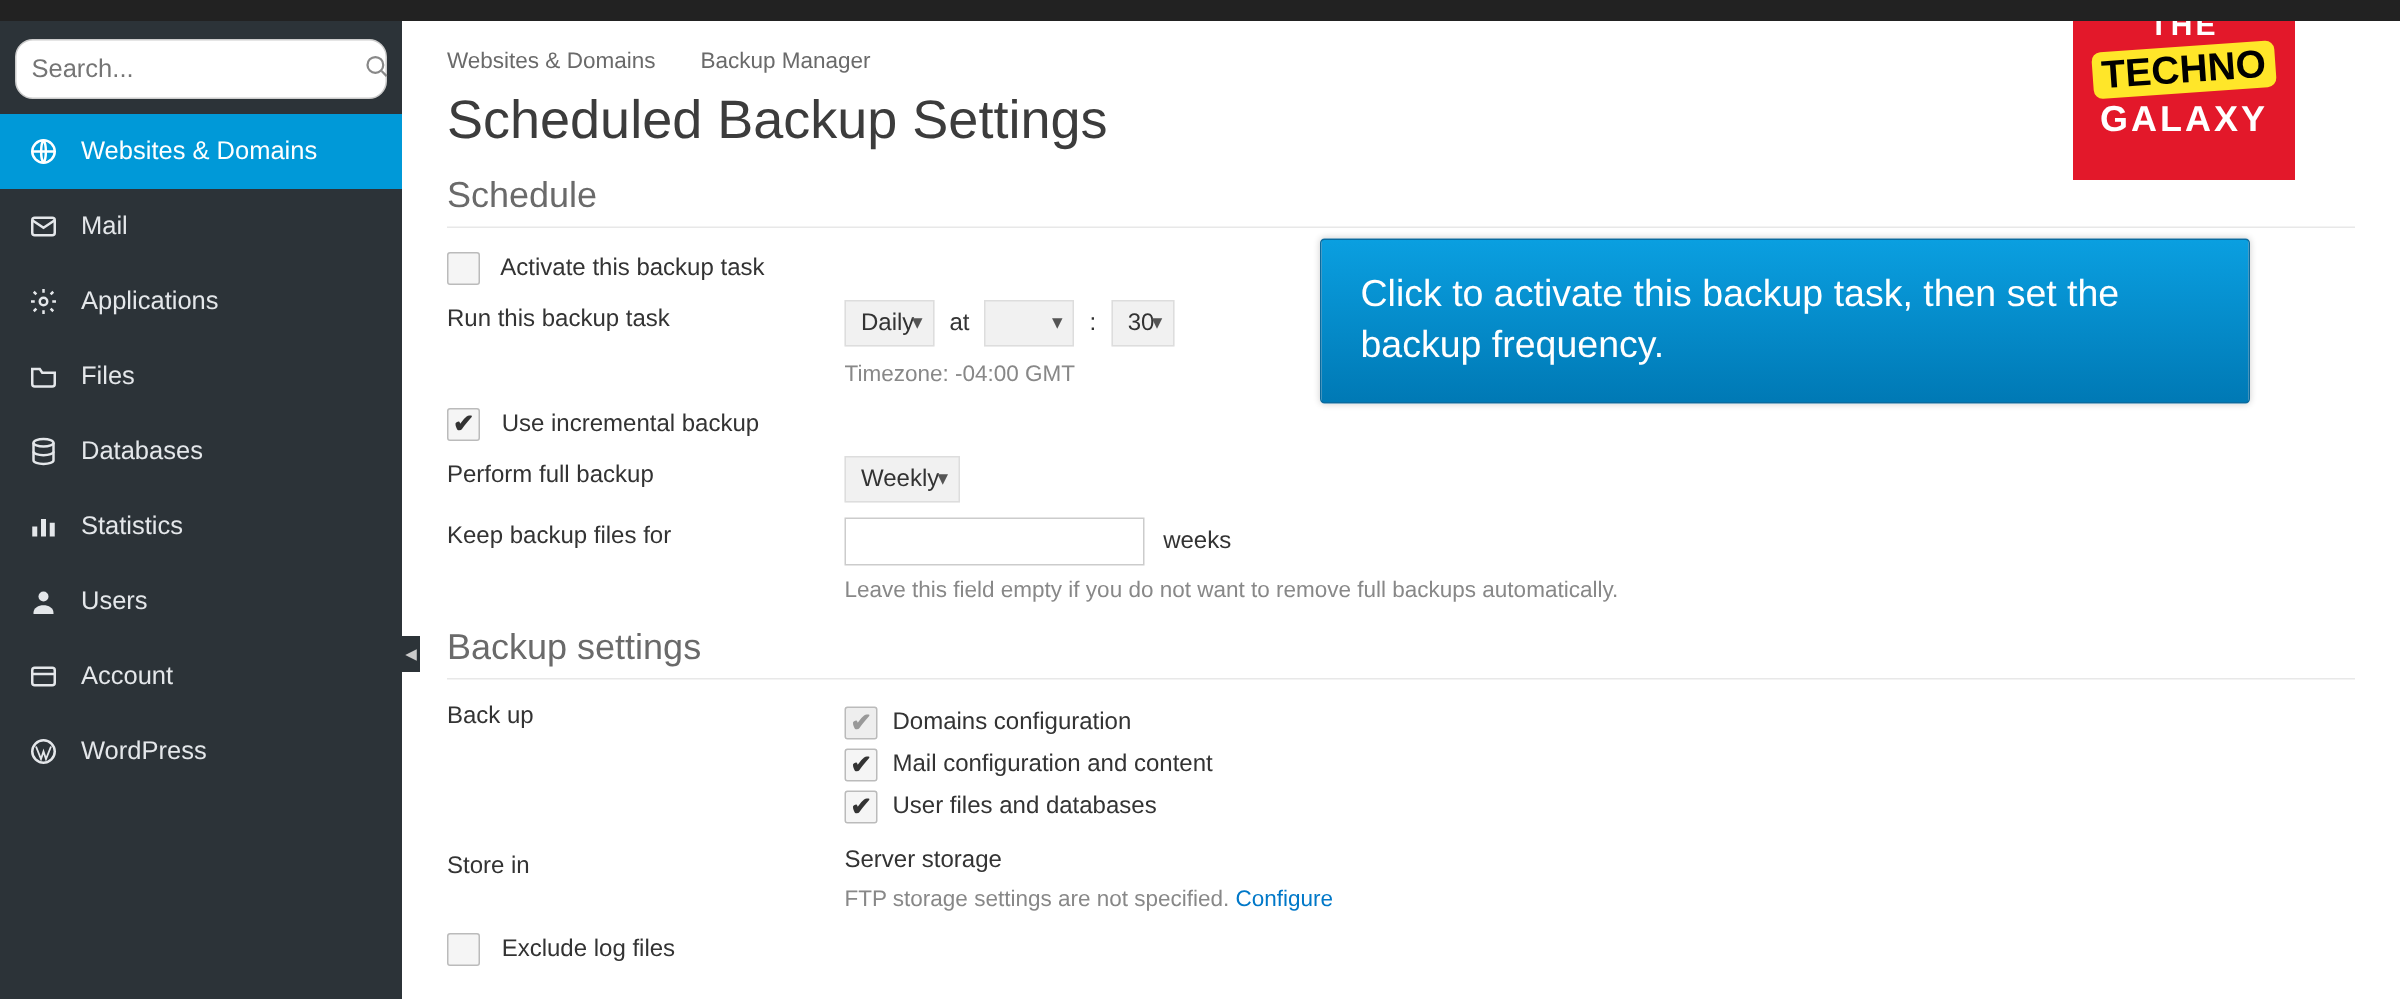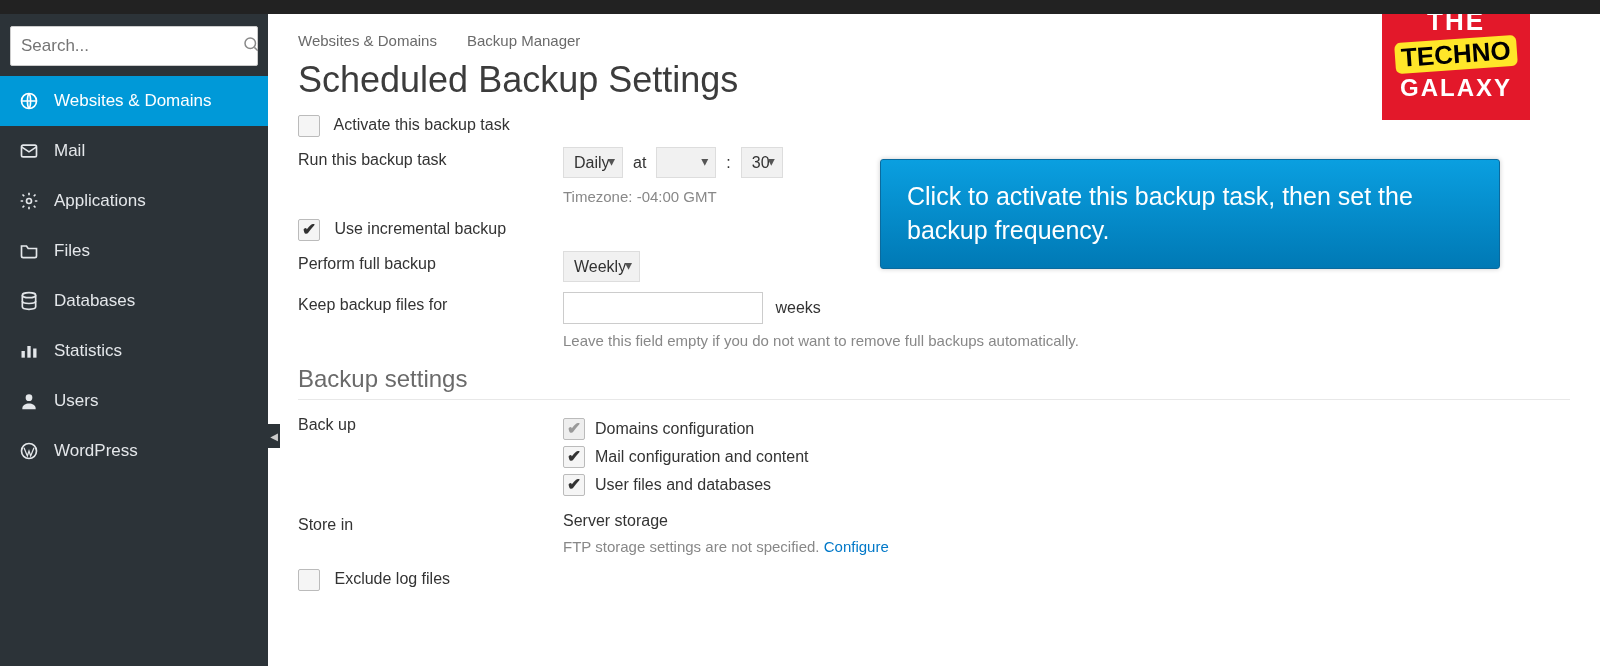--- a/index.html
+++ b/index.html
@@ -2,21 +2,21 @@
 <html><head>
 <meta charset="utf-8">
 <style>
 * { box-sizing: border-box; margin: 0; padding: 0; }
 body { font-family: 'Segoe UI', Arial, sans-serif; background: #fff; width: 1600px; height: 666px; overflow: hidden; }
 .topbar { height: 14px; background: #222; }
 .container { display: flex; height: calc(100% - 14px); }
 
 .sidebar { width: 268px; background: #2c3338; color: #fff; flex-shrink: 0; position: relative; }
 .search-wrap { padding: 12px 10px 10px 10px; background: #2c3338; }
-.search-box { display: flex; align-items: center; background: #fff; border: 1px solid #ccc; border-radius: 2px; height: 40px; padding: 0 10px; }
+.search-box { display: flex; align-items: center; background: #fff; border: 1px solid #ccc; border-radius: 12px; height: 40px; padding: 0 10px; }
 .search-box input { flex: 1; border: none; outline: none; font-size: 17px; color: #555; background: transparent; }
 .search-box .sicon { color: #888; }
 
 .nav-item { display: flex; align-items: center; gap: 14px; padding: 14px 18px; color: #e4e7ea; font-size: 17px; cursor: pointer; }
 .nav-item.active { background: #0099d8; color: #fff; }
 .nav-icon { width: 22px; height: 22px; display: flex; align-items: center; justify-content: center; color: inherit; }
 
 .collapse-handle { position: absolute; right: -12px; top: 410px; width: 12px; height: 24px; background: #2c3338; display: flex; align-items: center; justify-content: center; color:#ccc; font-size:10px; }
 
 .main { flex: 1; padding: 18px 30px 20px 30px; position: relative; overflow: hidden; }
@@ -43,21 +43,21 @@
 .timezone { color:#888; font-size:15px; margin-top:10px; }
 .link { color:#0078c8; cursor:pointer; }
 
 .time-row { display:flex; align-items:center; gap:10px; }
 
 .cursor { position:absolute; }
 
 .callout { position:absolute; top:145px; right:100px; width:620px; padding:20px 26px; background: linear-gradient(#0a9fe0,#0079b5); color:#fff; font-size:25px; text-align:left; border:1px solid #0a6a9e; border-radius:3px; box-shadow:0 0 5px rgba(0,0,0,.2); line-height:1.35; }
 
 .logo { position:absolute; top:-14px; right:70px; width:148px; height:120px; background:#e3182a; color:#fff; text-align:center; font-weight:800; font-family:Arial Black, Arial; padding:6px 4px; }
-.logo .the { font-size:26px; letter-spacing:2px; }
+.logo .the { font-size:20px; letter-spacing:2px; }
 .logo .techno { background:#ffe629; color:#000; font-size:26px; padding:0 6px; display:inline-block; transform:rotate(-4deg); border-radius:6px; margin:2px 0 4px 0;}
 .logo .galaxy { font-size:24px; letter-spacing:2px; }
 
 .chk-line { display:flex; align-items:center; margin:6px 0; font-size:16px; }
 </style>
 </head>
 <body>
 
 <div class="topbar"></div>
 <div class="container">
@@ -133,36 +133,46 @@
           <svg width="20" height="20" viewBox="0 0 24 24" fill="currentColor">
             <circle cx="12" cy="8" r="4"></circle>
             <path d="M4 21c0-4 4-6 8-6s8 2 8 6v1H4z"></path>
           </svg>
         </span>
       <span>Users</span>
     </div>
     <div class="nav-item">
       <span class="nav-icon">
           <svg width="20" height="20" viewBox="0 0 24 24" fill="none" stroke="currentColor" stroke-width="2">
+            <rect x="3" y="5" width="18" height="14" rx="2"></rect>
+            <line x1="3" y1="10" x2="21" y2="10"></line>
+          </svg>
+        </span>
+      <span>Account</span>
+    </div>
+    <div class="nav-item">
+      <span class="nav-icon">
+          <svg width="20" height="20" viewBox="0 0 24 24" fill="none" stroke="currentColor" stroke-width="2">
             <circle cx="12" cy="12" r="9"></circle>
             <path d="M6 8l4 10 2-6 2 6 4-10" stroke-width="1.5"></path>
           </svg>
         </span>
       <span>WordPress</span>
     </div>
     <div class="collapse-handle">◀</div>
   </div>
 
   <div class="main">
     <div class="breadcrumb">
       <a>Websites &amp; Domains</a>
       <a>Backup Manager</a>
     </div>
     <h1>Scheduled Backup Settings</h1>
 
+    <h2>Schedule</h2>
 
     <div class="row">
       <div class="label-col">
         <span class="chk"></span>
         <span>Activate this backup task</span>
       </div>
     </div>
 
     <div class="row">
       <div class="label-col">Run this backup task</div>

